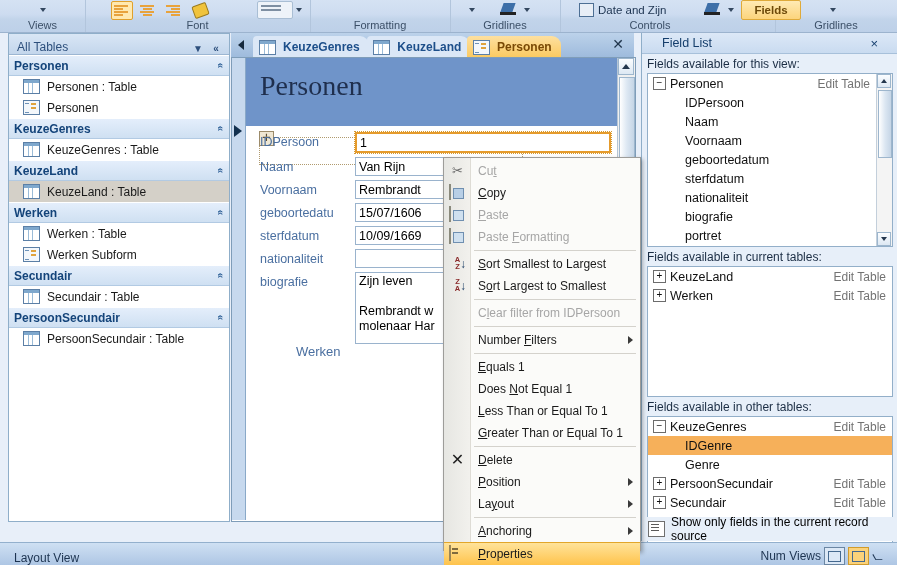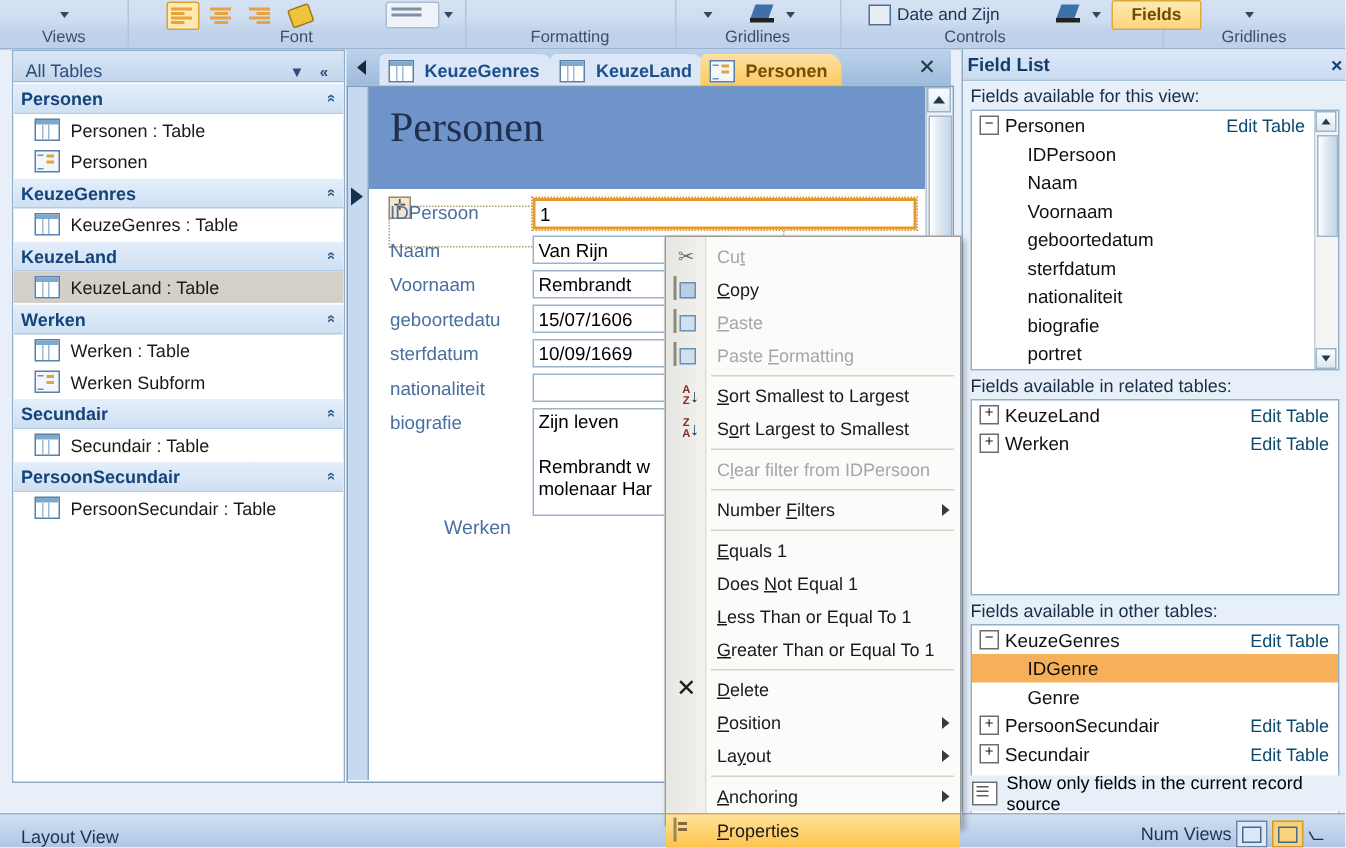--- a/index.html
+++ b/index.html
@@ -280,21 +280,21 @@
     background:#7e6a3e; box-shadow: 0 4px 0 #7e6a3e;
   }
 
   
   .fieldpane {
     position: absolute; left: 641px; top: 33px; width: 256px; height: 508px;
     background: #e7eff9; border-left: 1px solid #8faec9;
   }
   .fp-title {
     height: 20px; display: flex; align-items: center;
-    padding: 0 3px; color: #143d6b; font-weight: bold; font-size: 12.5px;
+    padding: 0 20px; color: #143d6b; font-weight: normal; font-size: 12.5px;
     background: linear-gradient(to bottom,#dce8f7,#c9dbf0);
     border-bottom: 1px solid #a7c0da;
   }
   .fp-title .tt { flex: 1; }
   .fp-sec {
     padding: 3px 5px 2px 5px; font-size: 12px; color: #1b2d44;
   }
   .fp-list {
     margin: 0 5px; background: #ffffff; border: 1px solid #93afc9;
     position: relative; overflow: hidden;
@@ -305,21 +305,21 @@
   }
   .fl-row.hl { background: #f6b05a; }
   .fl-exp {
     width: 11px; height: 11px; border: 1px solid #6c6c6c; background: #fff;
     margin: 0 4px 0 5px; font-size: 10px; line-height: 9px; text-align: center;
     color: #111; flex: none;
   }
   .fl-name { padding-left: 0; }
   .fl-name.child { padding-left: 37px; }
   .fl-edit {
-    position: absolute; right: 22px; color: #0c4a6e; font-size: 12px; margin-left: 11px;
+    position: absolute; right: 22px; color: #737373; font-size: 12px; margin-left: 11px;
   }
   .fl-edit.noscroll { right: 6px; }
   .fl-scroll {
     position: absolute; right: 0; top: 0; width: 15px; bottom: 0;
     background: #f4f4f4; border-left: 1px solid #c3cfdb;
   }
   .fl-arrow {
     position: absolute; left: 0; width: 14px; height: 14px;
     background: linear-gradient(to bottom,#fbfdff,#dde8f3);
     border: 1px solid #9db6cd; box-sizing: border-box;
@@ -739,21 +739,21 @@
         <div class="fl-arrow" style="top:0;">
             <div class="tri-u" style="border-left-width:3px;border-right-width:3px;border-bottom-width:4px;"></div>
           </div>
         <div class="fl-thumb"></div>
         <div class="fl-arrow" style="bottom:0;">
             <div class="tri-d" style="border-left-width:3px;border-right-width:3px;border-top-width:4px;"></div>
           </div>
       </div>
     </div>
 
-    <div class="fp-sec">Fields available in related tables:</div>
+    <div class="fp-sec">Fields available in current tables:</div>
     <div class="fp-list" style="height:129px;">
       <div id="fl-related" style="position:relative;">
           <div class="fl-row">
             <span class="fl-exp">+</span>
             <span class="fl-name">KeuzeLand</span>
             <span class="fl-edit noscroll">Edit Table</span>
           </div>
           <div class="fl-row">
             <span class="fl-exp">+</span>
             <span class="fl-name">Werken</span>

